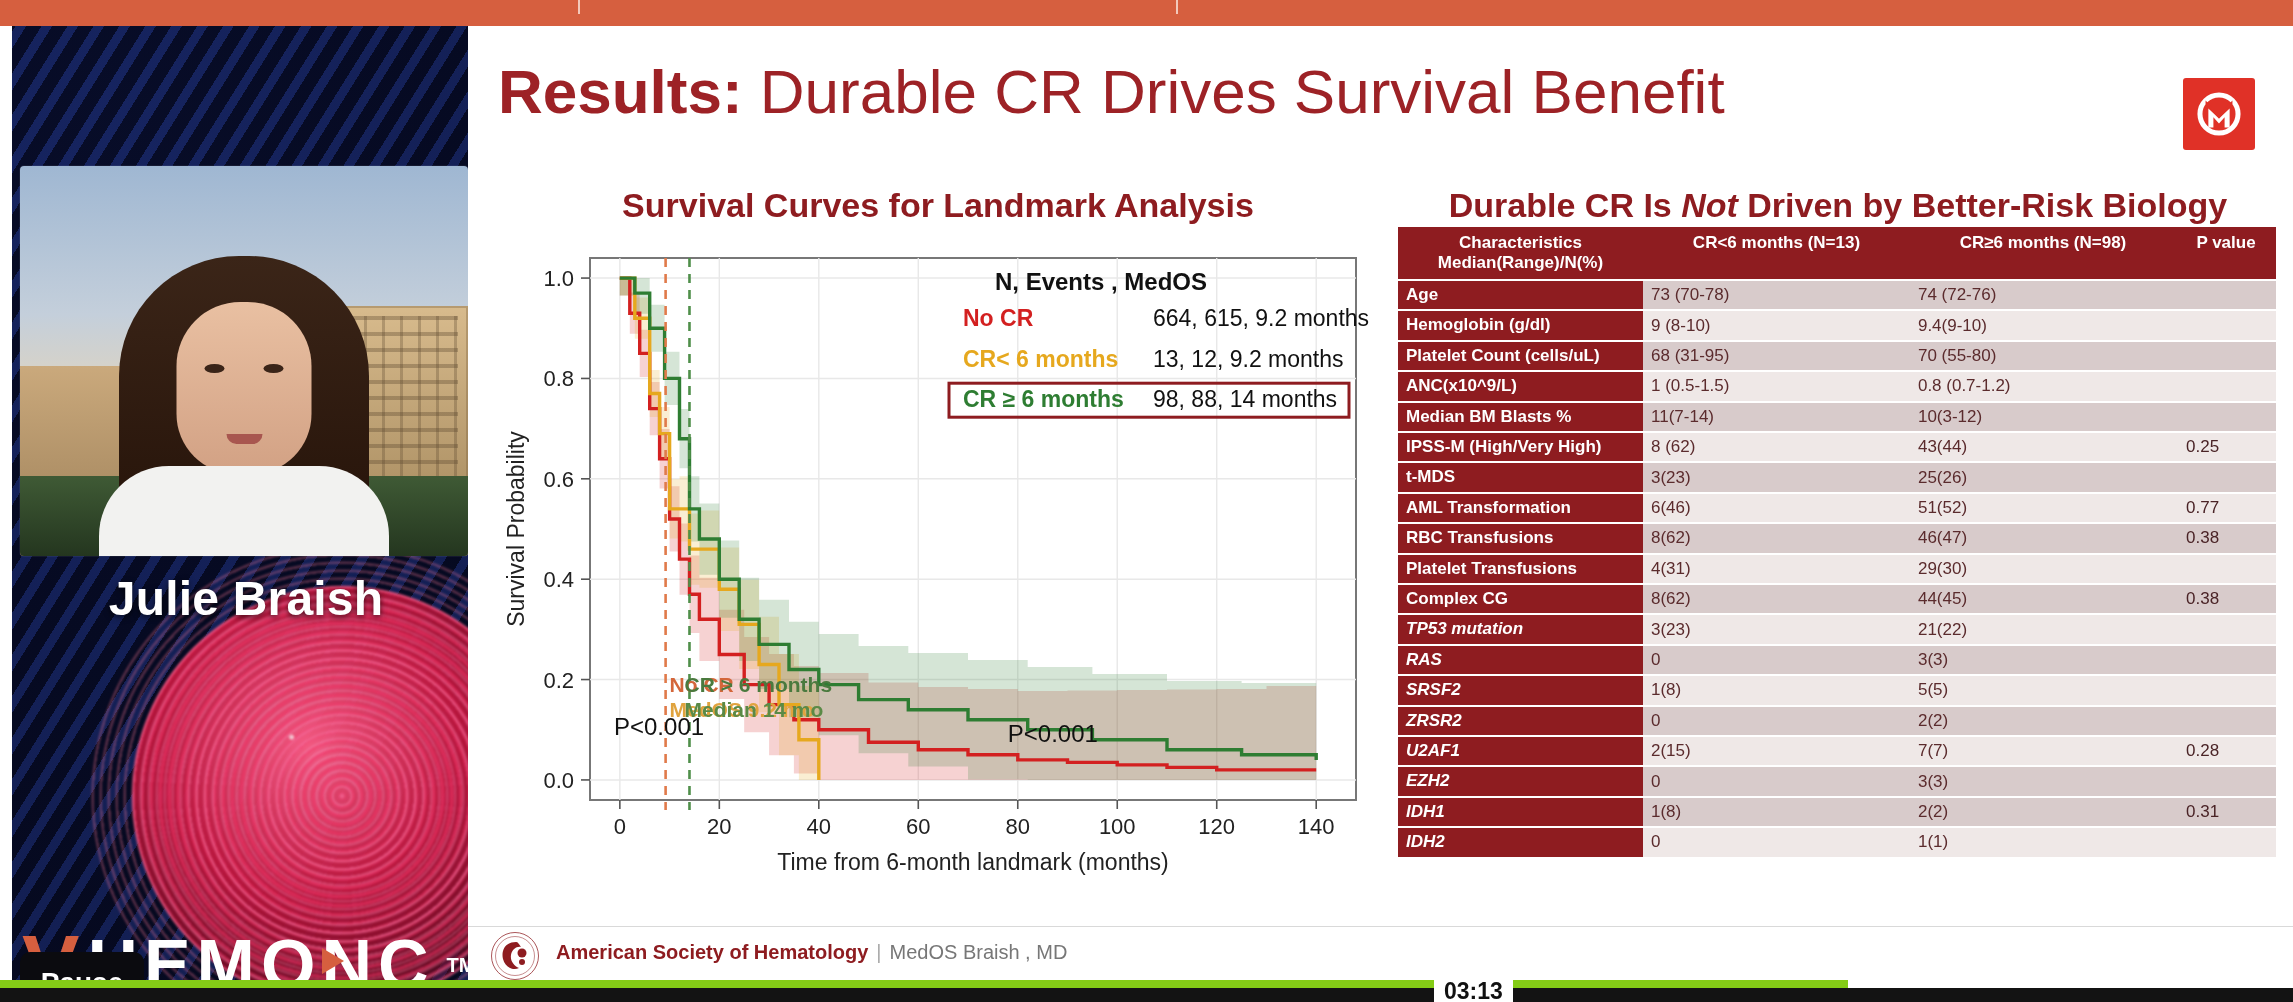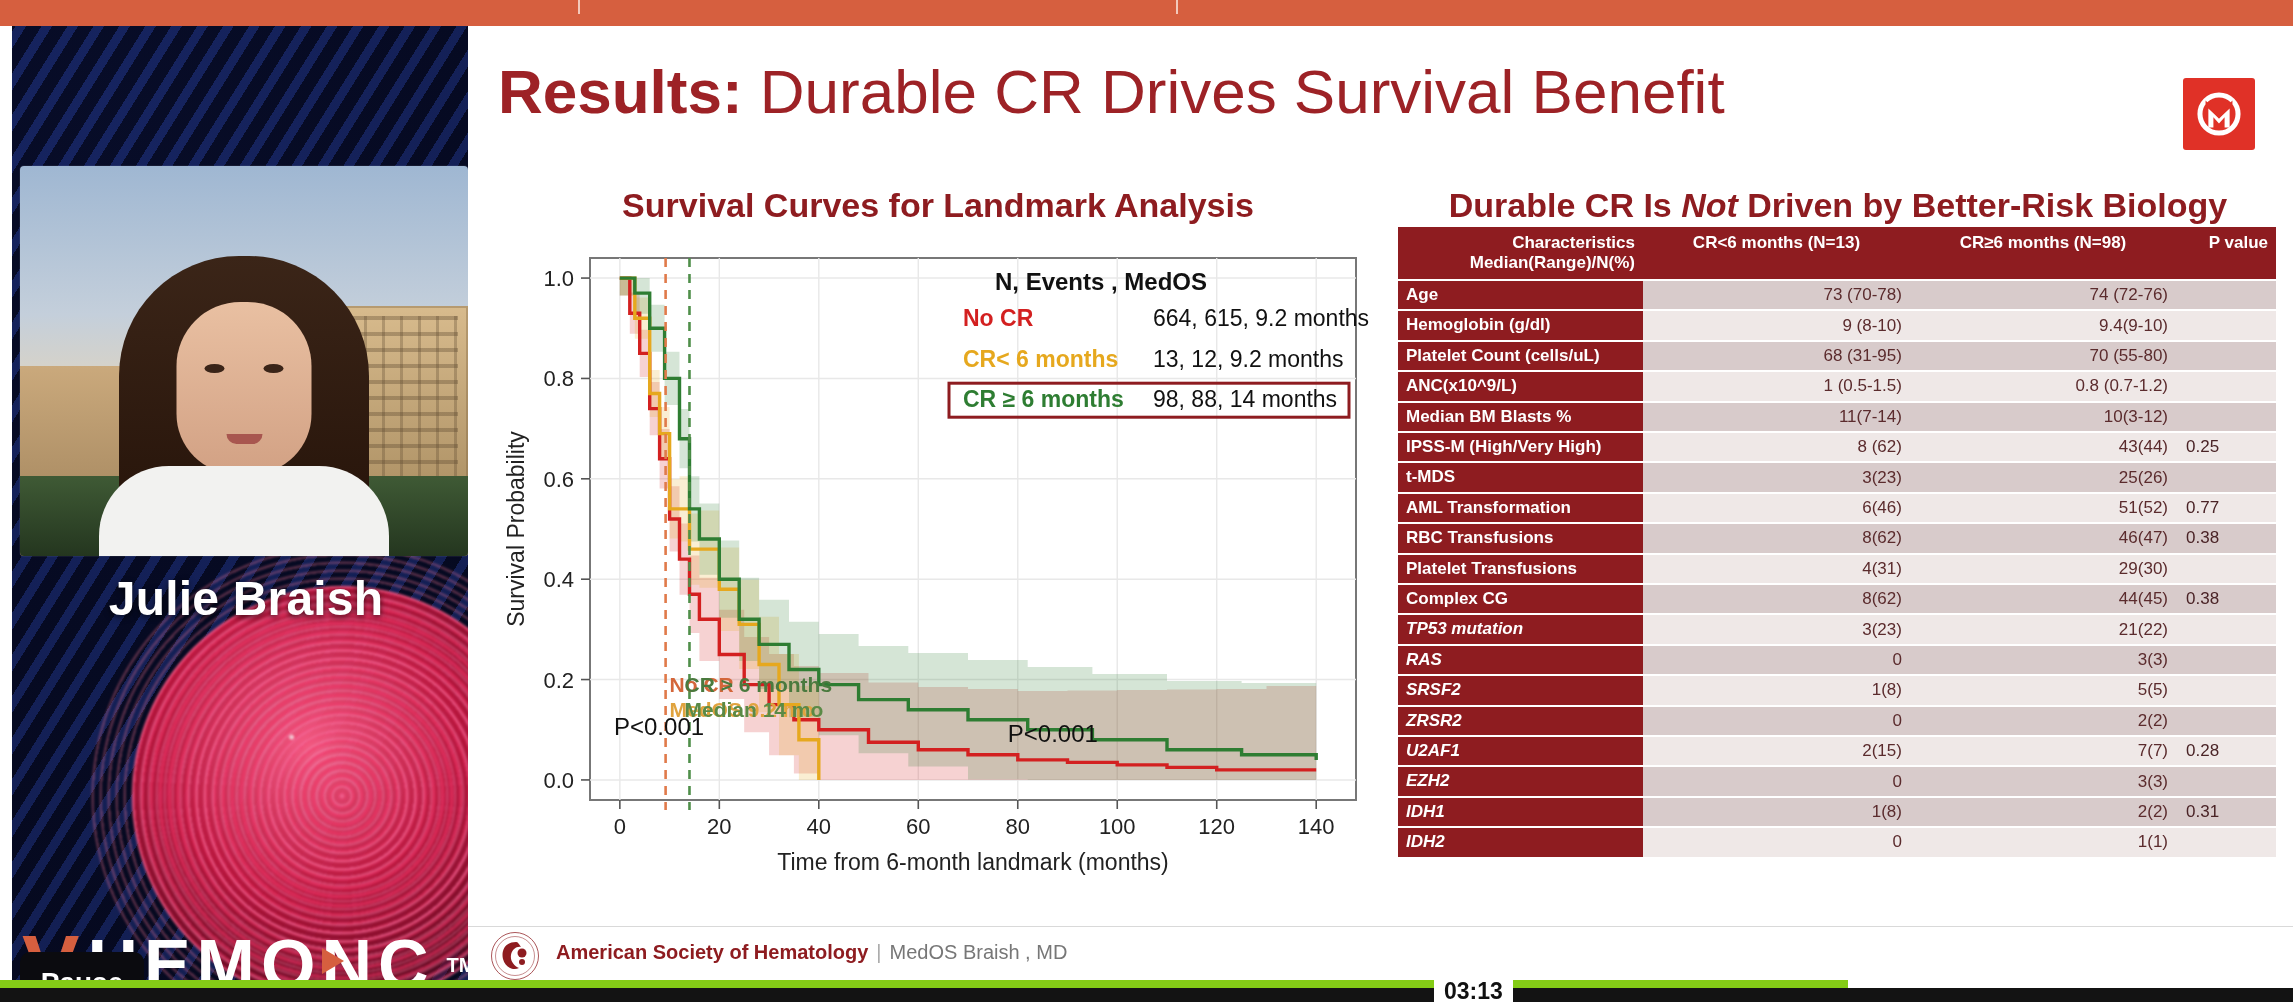--- a/index.html
+++ b/index.html
@@ -99,28 +99,28 @@
   .chart-col { position:absolute; left:20px; top:160px; width:900px; height:740px; }
   .panel-title { text-align:center; font-size:34px; font-weight:700; color:#8e1c20; }
   .panel-title i { font-style:italic;margin-top:17px; }
 
   .plotwrap { position:absolute; left:10px; top:58px; width:880px; height:660px; }
 
   
   .table-col { position:absolute; left:930px; top:160px; width:880px; }
   .tbl { width:878px; border-collapse:separate; border-spacing:0 2px;
          font-size:17px; }
-  .tbl th { background:#8e1c20; color:#fff; font-weight:700; text-align:right;
+  .tbl th { background:#8e1c20; color:#fff; font-weight:700; text-align:center;
             padding:6px 8px; vertical-align:top; line-height:1.18; }
   .tbl th.c { text-align:center; }
   .tbl td { padding:4px 8px; color:#4a2326; }
   .tbl td.lbl { background:#8e1c20; color:#ffffff; font-weight:700;
                 width:245px; line-height:1.2; }
   .tbl td.lbl.ital { font-style:italic; }
-  .tbl td.val { text-align:right; color:#5b2b2d; }
+  .tbl td.val { text-align:left; color:#5b2b2d; }
   .tbl tr.odd td.val { background:#d8cbcb; }
   .tbl tr.even td.val { background:#efe8e7; }
   .tbl td.pv { width:100px; text-align:left; padding-left:10px; }
   .tbl tr.odd td.pv { background:#d8cbcb; }
   .tbl tr.even td.pv { background:#efe8e7; }
 
   
   .footer { position:absolute; left:0; bottom:22px; width:1825px; height:54px;
             border-top:1px solid #d9d9d9; }
   .ashlogo { position:absolute; left:22px; top:4px; width:50px; height:50px; }

